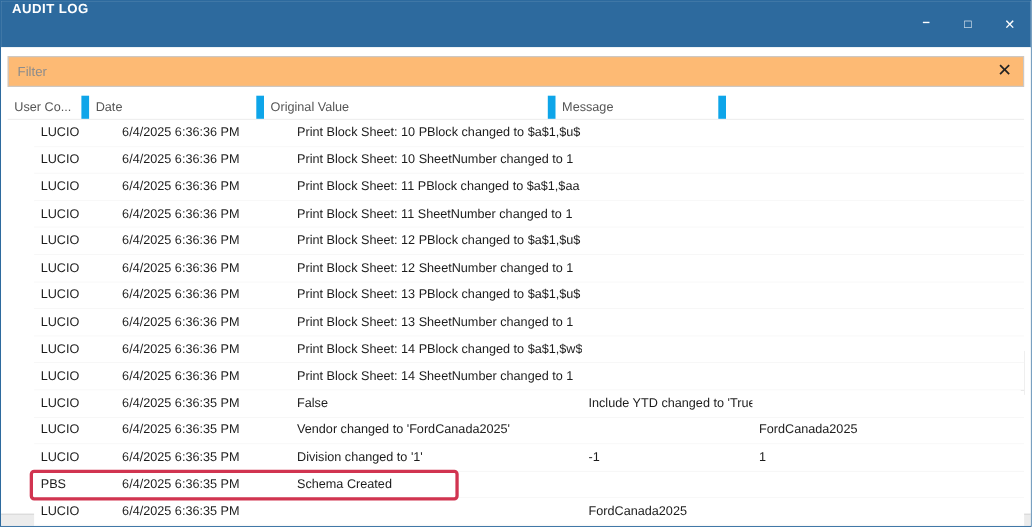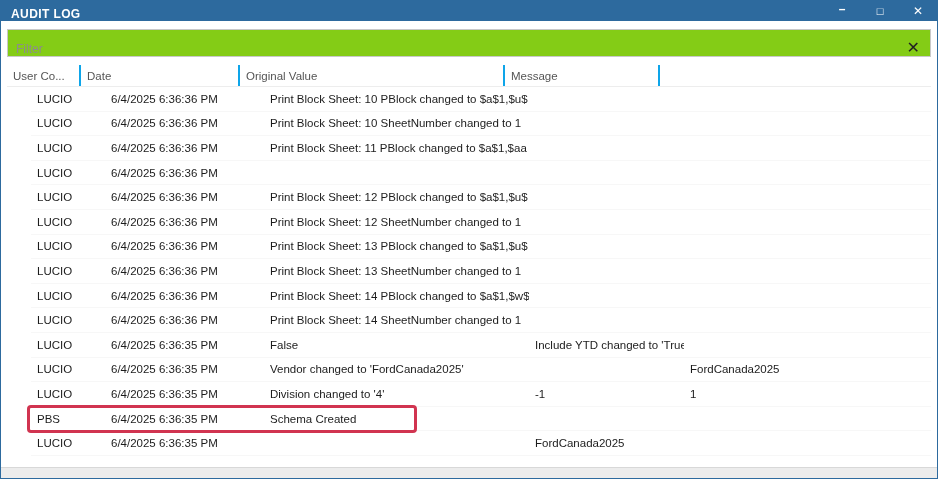--- a/index.html
+++ b/index.html
@@ -14,24 +14,24 @@
 
   .window {
     width:938px; height:479px;
     border:1px solid var(--accent);
     background:#ffffff;
     display:flex; flex-direction:column;
   }
 
   
   .titlebar {
-    height:20px; flex-shrink:0;
+    height:42px; flex-shrink:0;
     background:var(--accent);
     color:#ffffff;
-    display:flex; align-items:flex-end;
+    display:flex; align-items:flex-start;
   }
   .title {
     font-size:12px; font-weight:bold; letter-spacing:.4px;
     padding-left:10px;
   }
   .controls { margin-left:auto; display:flex; height:100%; }
   .ctrl {
     width:38px; height:100%;
     display:flex; align-items:center; justify-content:center;
     font-size:12px; color:#ffffff; cursor:pointer; user-select:none;
@@ -44,24 +44,24 @@
   .content {
     flex:1; min-height:0;
     display:flex; flex-direction:column;
     padding:8px 6px 0 6px;
     background:#ffffff;
   }
 
   .filterbox {
     height:28px; flex-shrink:0;
     border:1px solid #c9c9c9;
-    display:flex; align-items:flex-end;
+    display:flex; align-items:center;
     padding:0 8px;
     margin-bottom:8px;
-    background:#84cc16;
+    background:#fdba74;
   }
   .filter-input {
     flex:1; border:none; outline:none;
     font-size:12px; color:#333;
     font-family:"Liberation Sans", sans-serif;
     background:transparent;
   }
   .filter-input::placeholder { color:#8c8c8c; }
   .clearbtn {
     font-size:16px; line-height:1; color:#222;
@@ -71,21 +71,21 @@
   
   .grid-header {
     display:grid; grid-template-columns:var(--cols);
     height:22px; flex-shrink:0;
     border-bottom:1px solid #ededed;
   }
   .hcell {
     font-size:11.5px; color:#555;
     display:flex; align-items:center;
     padding:0 6px;
-    border-right:2px solid #0ea5e9;
+    border-right:7px solid #0ea5e9;
     white-space:nowrap; overflow:hidden;
   }
   .hcell:last-child { border-right:none; }
 
   .tbody { flex:1; min-height:0; position:relative;margin-left:24px; }
 
   .trow {
     display:grid; grid-template-columns:var(--cols);
     height:24.6px;
     position:relative;
@@ -179,20 +179,21 @@
           <div class="cell">LUCIO</div>
           <div class="cell">6/4/2025 6:36:36 PM</div>
           <div class="cell">Print Block Sheet: 11 PBlock changed to $a$1,$aa</div>
           <div class="cell"></div>
           <div class="cell"></div>
           <div class="cell"></div>
         </div>
         <div class="trow">
           <div class="cell">LUCIO</div>
           <div class="cell">6/4/2025 6:36:36 PM</div>
+          <div class="cell">Print Block Sheet: 11 SheetNumber changed to 1</div>
           <div class="cell"></div>
           <div class="cell"></div>
           <div class="cell"></div>
         </div>
         <div class="trow">
           <div class="cell">LUCIO</div>
           <div class="cell">6/4/2025 6:36:36 PM</div>
           <div class="cell">Print Block Sheet: 12 PBlock changed to $a$1,$u$</div>
           <div class="cell"></div>
           <div class="cell"></div>
@@ -249,21 +250,21 @@
           <div class="cell">LUCIO</div>
           <div class="cell">6/4/2025 6:36:35 PM</div>
           <div class="cell">Vendor changed to 'FordCanada2025'</div>
           <div class="cell"></div>
           <div class="cell">FordCanada2025</div>
           <div class="cell"></div>
         </div>
         <div class="trow">
           <div class="cell">LUCIO</div>
           <div class="cell">6/4/2025 6:36:35 PM</div>
-          <div class="cell">Division changed to '4'</div>
+          <div class="cell">Division changed to '1'</div>
           <div class="cell">-1</div>
           <div class="cell">1</div>
           <div class="cell"></div>
         </div>
         <div class="trow">
           <div class="cell">PBS</div>
           <div class="cell">6/4/2025 6:36:35 PM</div>
           <div class="cell">Schema Created</div>
           <div class="cell"></div>
           <div class="cell"></div>

